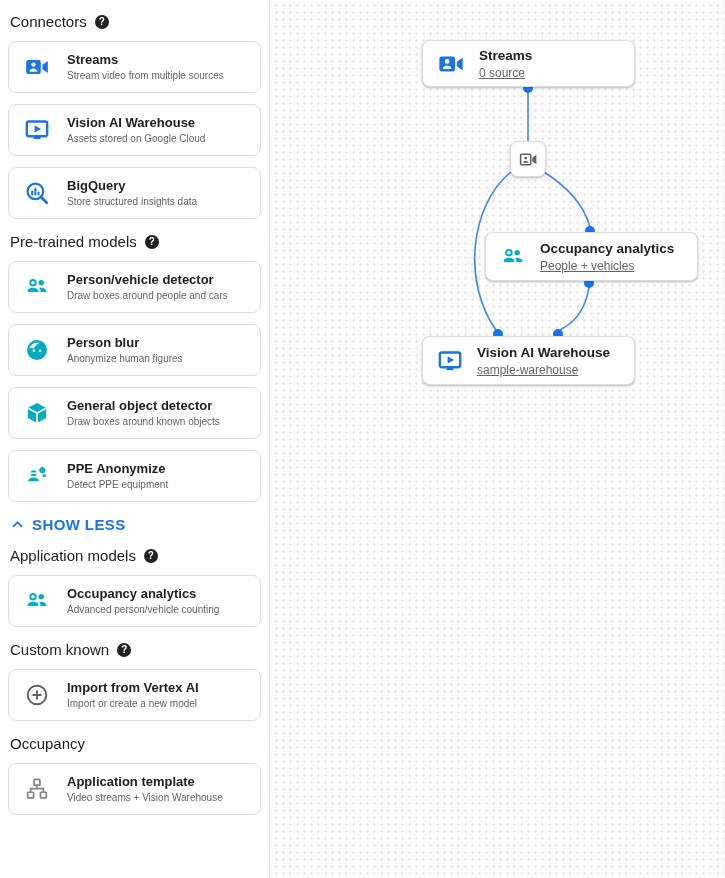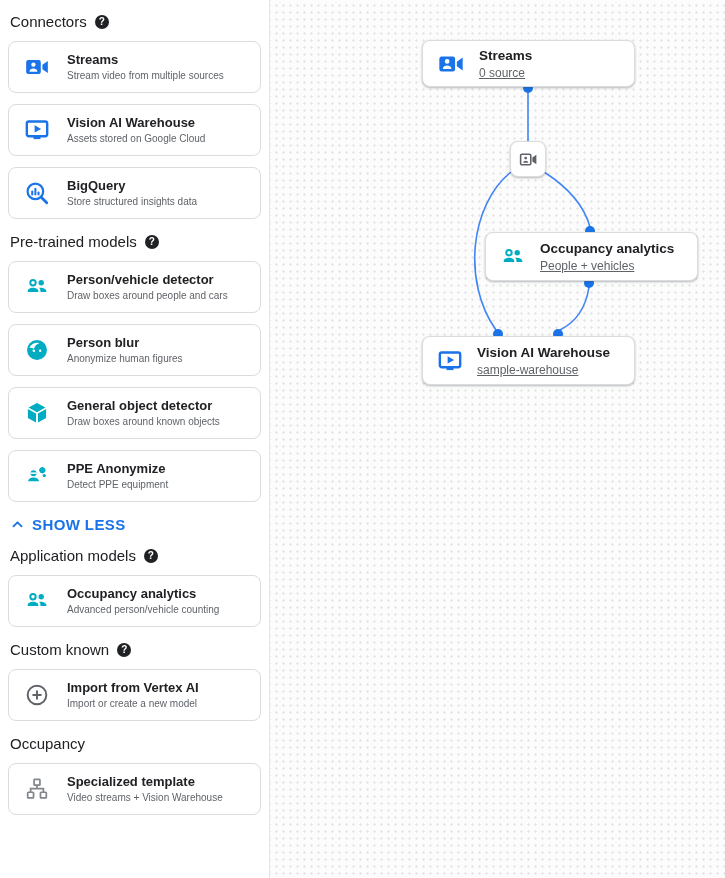--- a/index.html
+++ b/index.html
@@ -234,21 +234,21 @@
   <div class="card">
     <span class="icon-wrap">
       <svg width="26" height="26" viewBox="0 0 24 24">
         <rect x="9.3" y="3.2" width="5.4" height="5.2" rx="0.6" fill="none" stroke="#80868b" stroke-width="1.6"></rect>
         <rect x="3.4" y="15" width="5.4" height="5.2" rx="0.6" fill="none" stroke="#80868b" stroke-width="1.6"></rect>
         <rect x="15.2" y="15" width="5.4" height="5.2" rx="0.6" fill="none" stroke="#80868b" stroke-width="1.6"></rect>
         <path d="M12,8.4V11.6M6.1,15V11.6H17.9V15" fill="none" stroke="#80868b" stroke-width="1.6"></path>
       </svg>
     </span>
     <span>
-      <div class="card-title">Specialized template</div>
+      <div class="card-title">Application template</div>
       <div class="card-desc">Video streams + Vision Warehouse</div>
     </span>
   </div>
 
 </div>
 
 <div class="canvas">
 
   <svg class="edges" width="456" height="878" viewBox="0 0 456 878">
     <path class="edge" d="M258,88 L258,141"></path>

